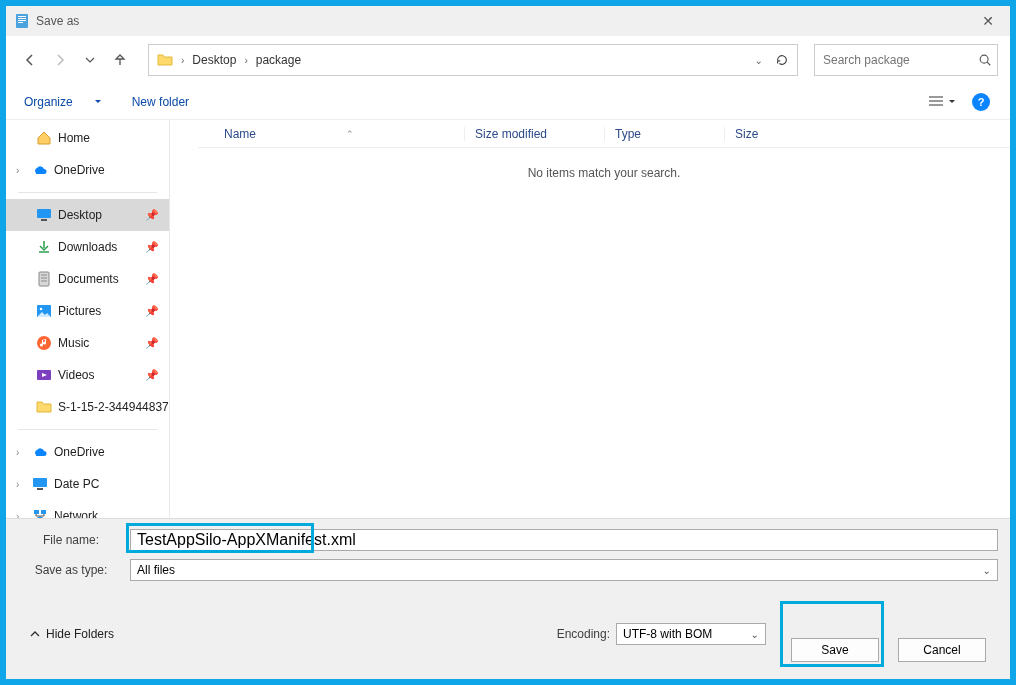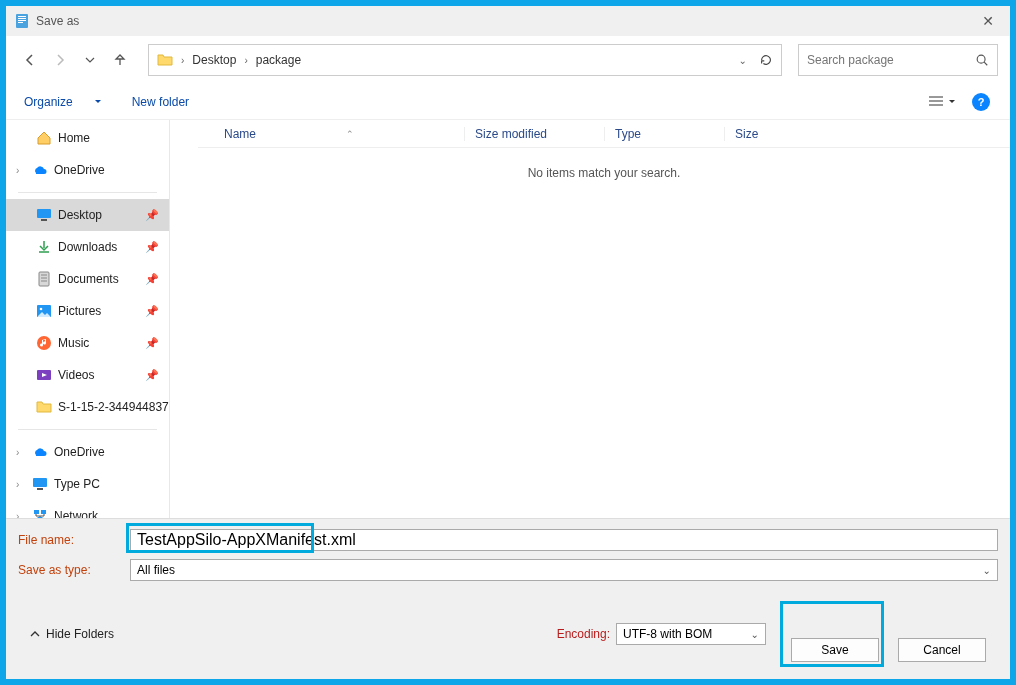--- a/index.html
+++ b/index.html
@@ -11,21 +11,21 @@
 .titlebar .close { color: #555; font-size: 14px; padding: 0 8px; cursor: default;}
 .navrow { height: 48px; display: flex; align-items: center; padding: 0 12px; gap: 6px;}
 .nav-btn { width: 24px; height: 24px; display:flex; align-items:center; justify-content:center; color:#555;}
 .addressbar { flex: 1; height: 32px; border: 1px solid #ccc; background:#fff; display:flex; align-items:center; padding: 0 8px; gap:8px; margin-left:10px;}
 .addressbar .folder-ico { width:16px; height:16px; }
 .addressbar .crumb { color:#333; }
 .addressbar .sep { color:#666; font-size:10px;}
 .addressbar .spacer { flex:1; }
 .addressbar .drop { color:#666; font-size:10px; }
 .addressbar .refresh { color:#444; margin-left:4px;}
-.searchbox { width: 200px; height: 32px; border: 1px solid #ccc; display:flex; align-items:center; padding:0 8px; margin-left:10px; color:#888;}
+.searchbox { width: 184px; height: 32px; border: 1px solid #ccc; display:flex; align-items:center; padding:0 8px; margin-left:10px; color:#888;}
 .searchbox input { border:none; outline:none; flex:1; color:#666; background:transparent;}
 .searchbox .mag { color:#555; }
 .toolbar { height: 36px; display:flex; align-items:center; padding:0 12px; border-bottom:1px solid #eee;}
 .toolbar .organize { color:#0a4aa8; display:flex; align-items:center; gap:21px; margin-left:6px;}
 .toolbar .newfolder { color:#0a4aa8; margin-left:30px;}
 .toolbar .right { margin-left:auto; display:flex; align-items:center; gap:16px; padding-right:8px;}
 .view-btn { display:flex; align-items:center; gap:4px; color:#333;}
 .help-btn { width:18px; height:18px; border-radius:50%; background:#0a84ff; color:#fff; display:flex; align-items:center; justify-content:center; font-size:11px; font-weight:bold;}
 .body { flex:1; display:flex; min-height:0;gap:28px;}
 .sidebar { width:164px; border-right:1px solid #e8e8e8; overflow:auto; padding-top:2px;}
@@ -39,28 +39,28 @@
 .filearea { flex:1; display:flex; flex-direction:column;}
 .columns { height:28px; display:flex; align-items:center; border-bottom:1px solid #eee; color:#2a4a8a; padding-left:26px;}
 .col-name { width:240px; display:flex; align-items:center; gap:50px;}
 .col-sort { color:#888; font-size:9px; margin-left:40px;}
 .col-date { width:140px; border-left:1px solid #eee; padding-left:10px;}
 .col-type { width:120px; border-left:1px solid #eee; padding-left:10px;}
 .col-size { width:80px; border-left:1px solid #eee; padding-left:10px;}
 .empty-msg { text-align:center; color:#555; margin-top:18px;}
 .bottom { border-top:1px solid #ddd; background:#f0f0f0; padding: 10px 12px 0 12px;}
 .field-row { display:flex; align-items:center; margin-bottom:8px;}
-.field-label { width:112px; text-align:left; padding-right:6px; color:#c2410c;}
+.field-label { width:112px; text-align:center; padding-right:6px; color:#404040;}
 .field-input { flex:1; height:22px; border:1px solid #aaa; background:#fff; padding:0 6px; outline:none; font-size:16px;}
 .field-select { flex:1; height:22px; border:1px solid #aaa; background:#fff; padding:0 6px; display:flex; align-items:center; justify-content:space-between;}
 .highlight-fn { border:3px solid #00aadc; position:absolute; pointer-events:none;}
 .footer { display:flex; align-items:center; padding:12px 12px 12px 12px;}
 .hide-folders { display:flex; align-items:center; gap:6px; color:#222;}
 .footer-spacer { flex:1;}
-.enc-label { margin-right:6px; color:#b91c1c;}
+.enc-label { margin-right:6px; color:#404040;}
 .enc-select { width:150px; height:22px; border:1px solid #aaa; background:#fff; display:flex; align-items:center; justify-content:space-between; padding:0 6px; margin-right:14px;}
 .btn { width:88px; height:24px; border:1px solid #aaa; background:#fdfdfd; display:flex; align-items:center; justify-content:center; margin-left:6px;margin-top:32px;}
 .save-highlight { border:3px solid #00aadc; padding:2px; display:inline-flex;}
 svg { display:block; }
 </style>
 </head>
 <body>
 
 <div class="dialog">
 
@@ -231,21 +231,21 @@
             <path d="M4 11a3 3 0 0 1 1-5 4 4 0 0 1 7 1 2.5 2.5 0 0 1 0 5H4z" fill="#0a84ff"></path>
           </svg>
         <span>OneDrive</span>
       </div>
       <div class="tree-item">
         <span class="expander">›</span>
         <svg class="ico" viewBox="0 0 16 16">
             <rect x="1" y="2" width="14" height="9" rx="1" fill="#2196f3"></rect>
             <rect x="5" y="12" width="6" height="2" fill="#555"></rect>
           </svg>
-        <span>Type PC</span>
+        <span>Date PC</span>
       </div>
       <div class="tree-item">
         <span class="expander">›</span>
         <svg class="ico" viewBox="0 0 16 16">
             <rect x="2" y="2" width="5" height="4" fill="#2196f3"></rect>
             <rect x="9" y="2" width="5" height="4" fill="#2196f3"></rect>
             <rect x="5.5" y="9" width="5" height="4" fill="#2196f3"></rect>
             <path d="M4 6v2h8V6M8 8v1" stroke="#555" fill="none"></path>
           </svg>
         <span>Network</span>

